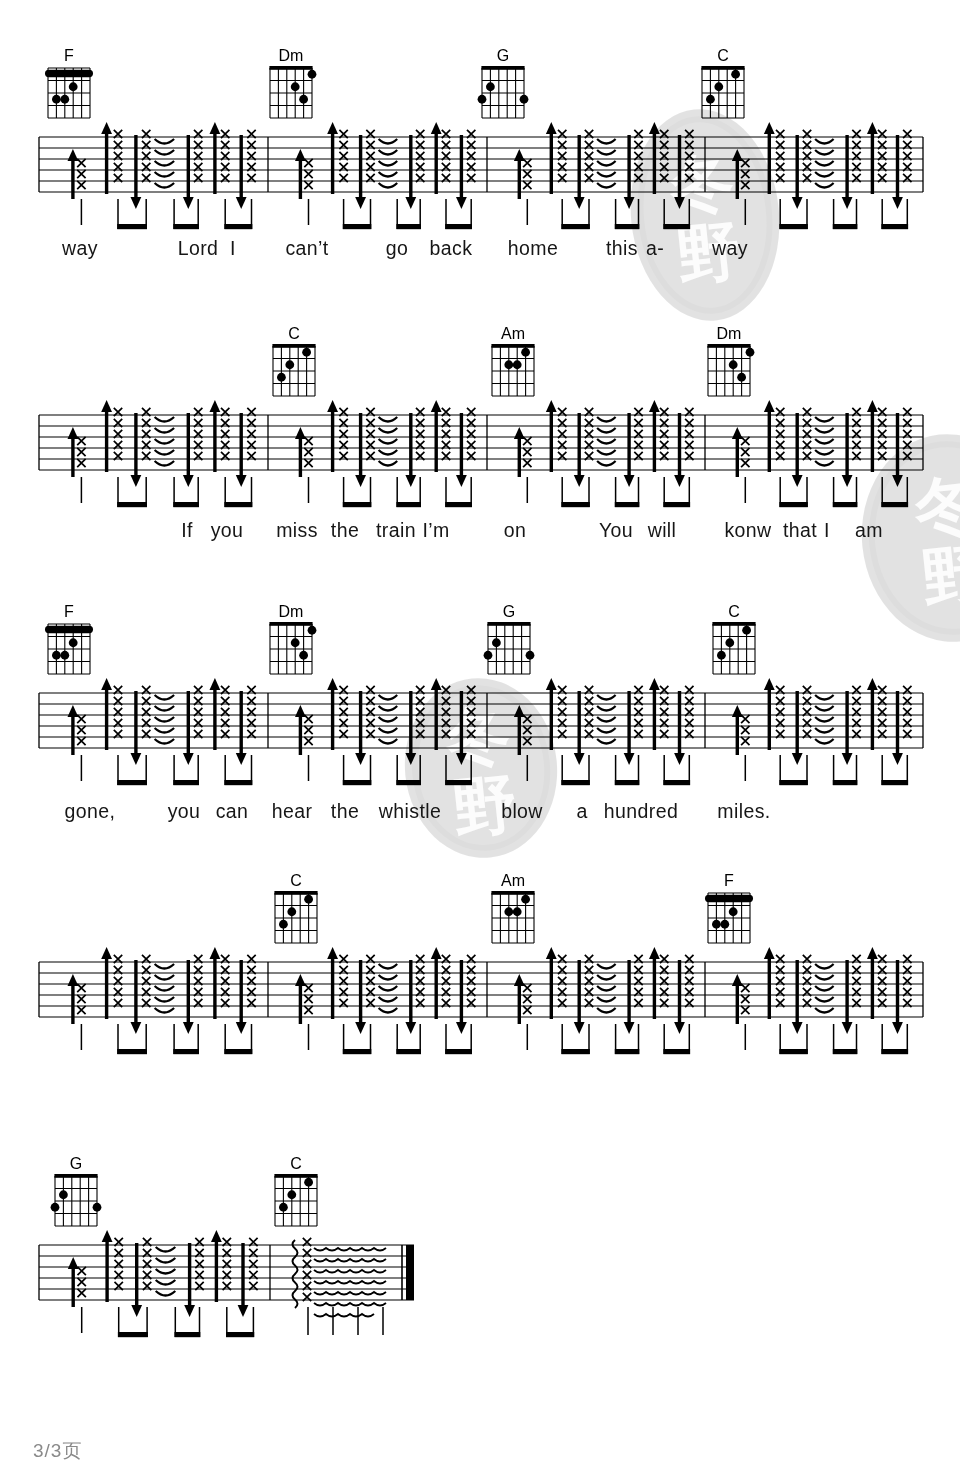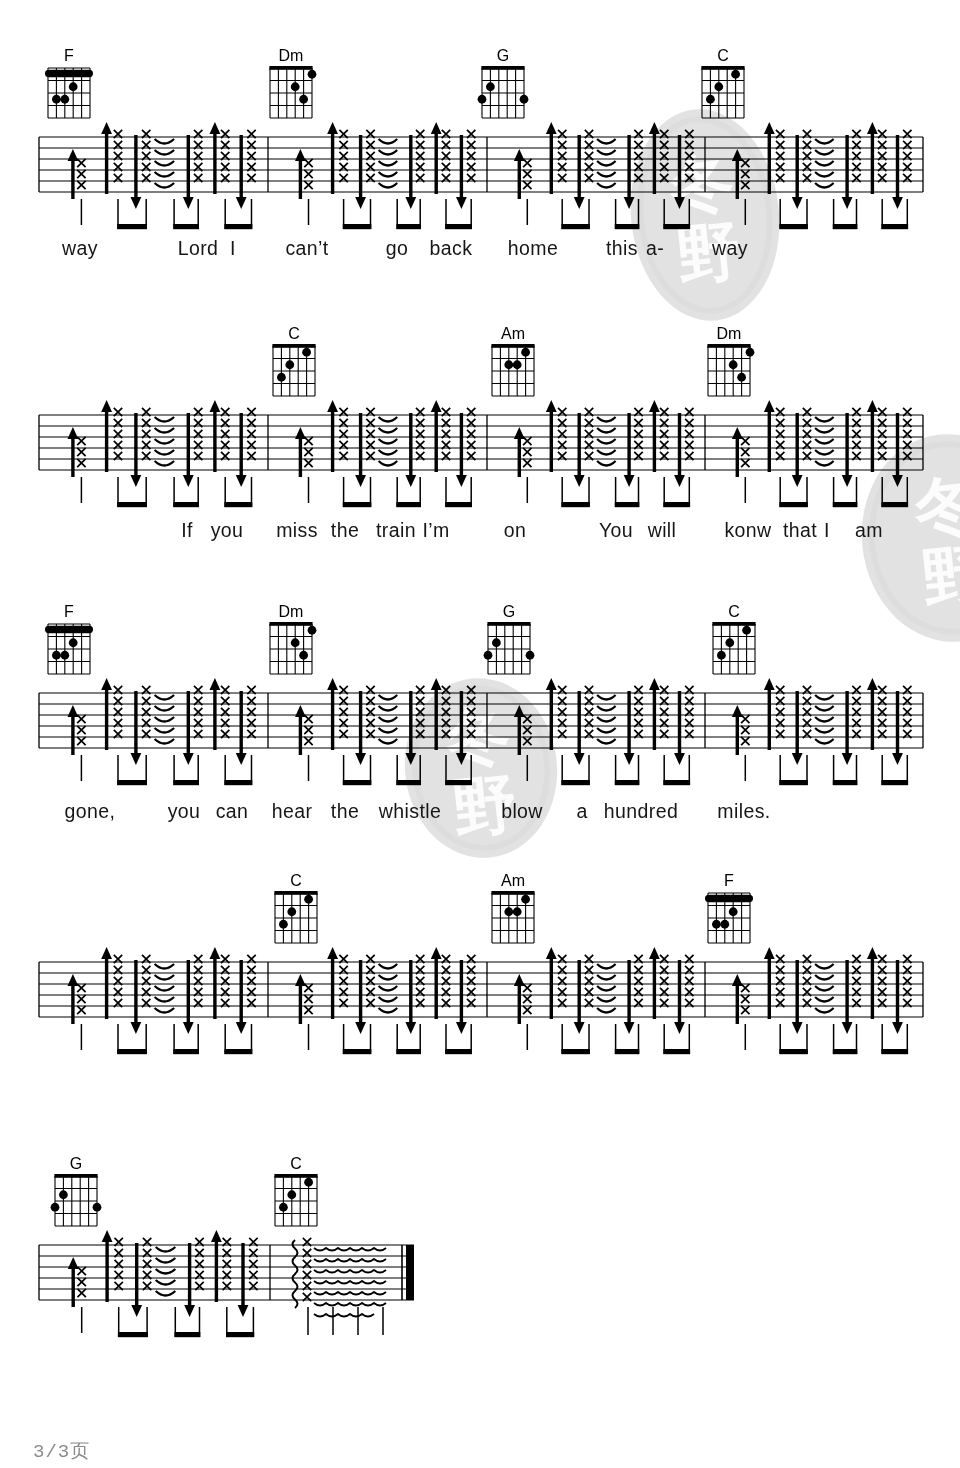--- a/index.html
+++ b/index.html
@@ -3,21 +3,21 @@
 <meta charset="utf-8">
 <style>
   html,body{margin:0;padding:0;}
   body{
     width:960px;height:1468px;position:relative;background:#ffffff;
     font-family:"Liberation Sans",sans-serif;overflow:hidden;
   }
   #score{position:absolute;left:0;top:0;}
   #footer{
     position:absolute;left:33px;top:1438px;font-size:19px;color:#8a8a8a;
-    letter-spacing:1px;font-family:Liberation Mono, monospace;
+    letter-spacing:1px;font-family:Liberation Sans, sans-serif;
   }
 </style>
 </head>
 <body>
 
 <div id="score"><svg width="960" height="1468" viewBox="0 0 960 1468">
       <g transform="rotate(-6 705 215)" opacity="0.5">
         <ellipse cx="705" cy="215" rx="74" ry="106" fill="#c7c7c7"></ellipse>
         <ellipse cx="705" cy="215" rx="64" ry="96" fill="none" stroke="#bdbdbd" stroke-width="6"></ellipse>
         <text x="705" y="205" text-anchor="middle" font-size="64" font-family="&quot;DejaVu Serif&quot;,serif" font-weight="bold" fill="#ffffff" fill-opacity="0.92">冬</text>

